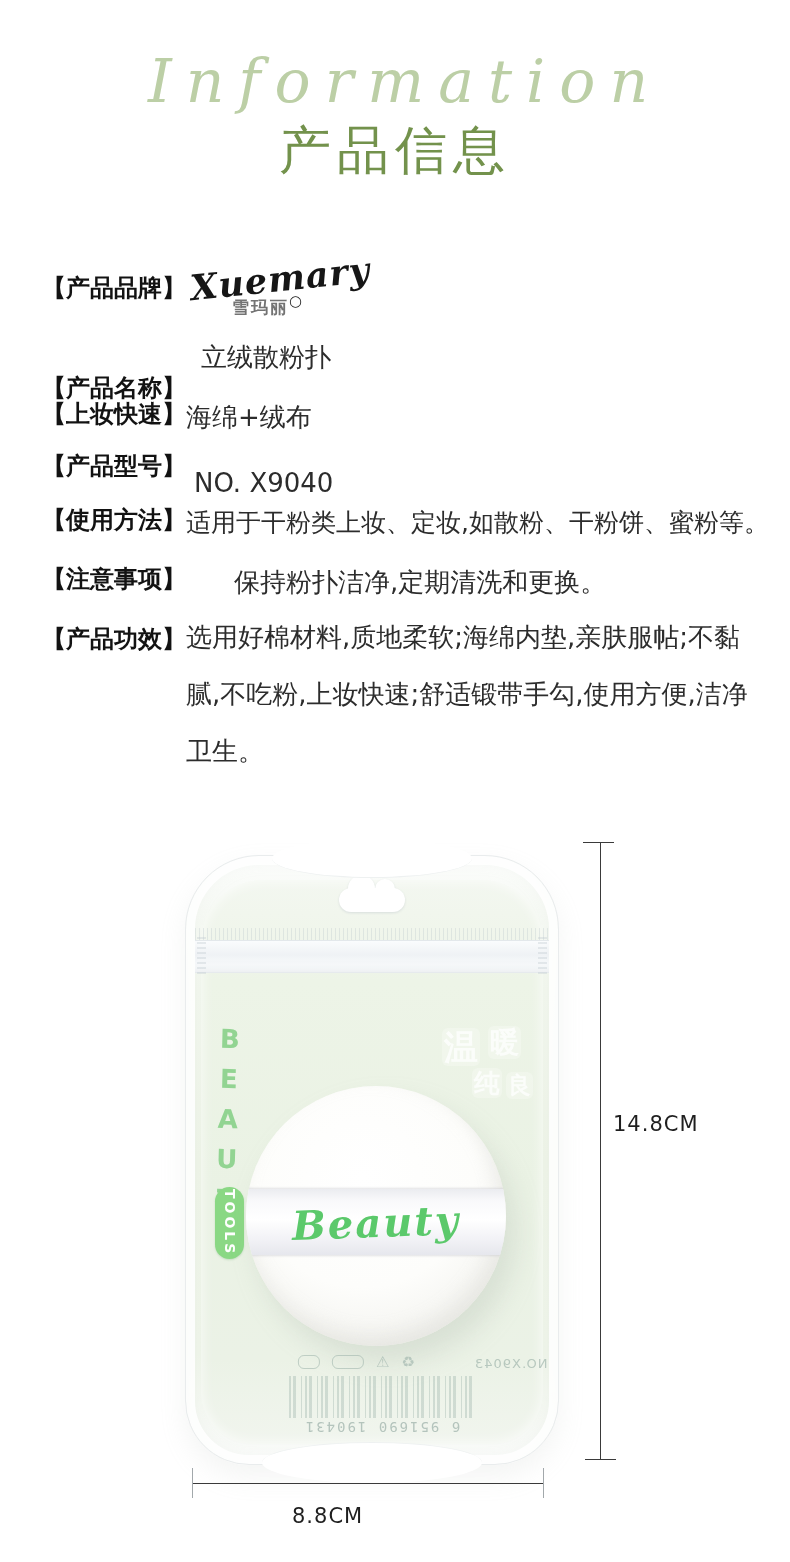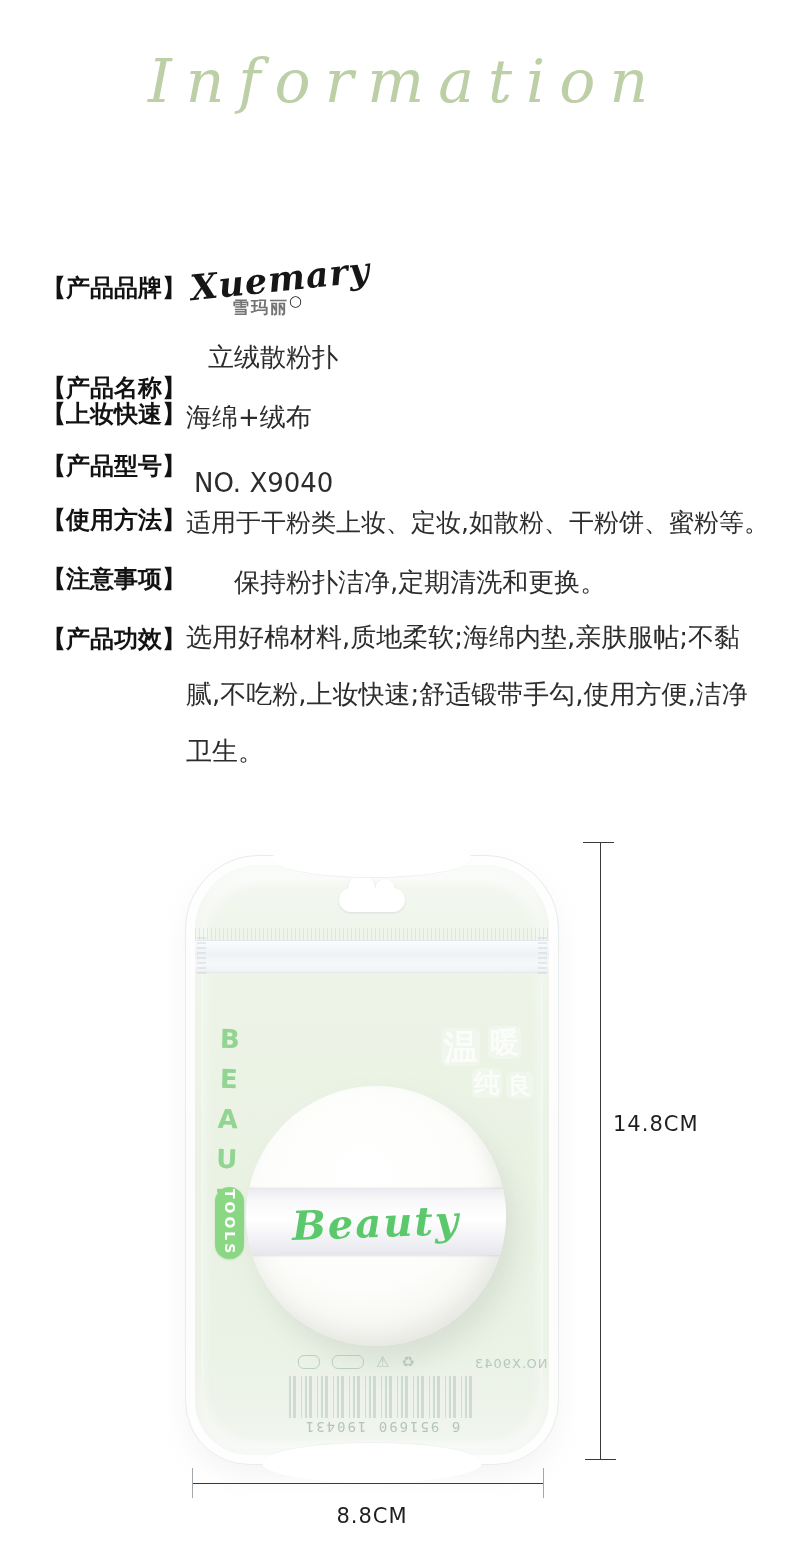--- a/index.html
+++ b/index.html
@@ -92,36 +92,37 @@
 
   
   .dim-line{background:#3a3a3a;}
   .dim-v-line{left:600px;top:843px;width:1px;height:616px;}
   .dim-v-cap-top{left:583px;top:842px;width:31px;height:1px;}
   .dim-v-cap-bottom{left:585px;top:1459px;width:31px;height:1px;}
   .dim-v-label{left:613px;top:1112px;font-size:21px;letter-spacing:1px;color:#1f1f1f;}
   .dim-h-line{left:192px;top:1483px;width:352px;height:1px;}
   .dim-h-cap{width:1px;height:30px;background:#a2a8ab;top:1468px;}
   .dim-h-cap.l{left:192px;} .dim-h-cap.r{left:543px;}
-  .dim-h-label{left:292px;top:1504px;width:160px;text-align:center;font-size:21px;letter-spacing:1px;color:#1f1f1f;}
+  .dim-h-label{left:292px;top:1504px;width:160px;font-size:21px;letter-spacing:1px;color:#1f1f1f;}
 </style>
 </head>
 <body>
 
 <div class="page">
 
   <div class="abs script-title">Information</div>
+  <div class="abs main-title">产品信息</div>
 
   <div class="abs spec-label" style="top:272px;">【产品品牌】</div>
   <div class="abs logo-script">Xuemary</div>
   <div class="abs logo-cn">雪玛丽</div>
   <div class="abs logo-mark">○</div>
 
   <div class="abs spec-label" style="top:338px;margin-top:34px;">【产品名称】</div>
-  <div class="abs spec-value" style="left:208px;top:340px;">立绒散粉扑</div>
+  <div class="abs spec-value" style="left:201px;top:340px;">立绒散粉扑</div>
 
   <div class="abs spec-label" style="top:398px;">【上妆快速】</div>
   <div class="abs spec-value" style="left:186px;top:400px;">海绵+绒布</div>
 
   <div class="abs spec-label" style="top:450px;">【产品型号】</div>
   <div class="abs spec-value" style="left:194px;top:452px;margin-top:16px;">NO. X9040</div>
 
   <div class="abs spec-label" style="top:504px;">【使用方法】</div>
   <div class="abs spec-value" style="left:186px;top:506px;font-size:25px;text-align:center;">适用于干粉类上妆、定妆,如散粉、干粉饼、蜜粉等。</div>
 

